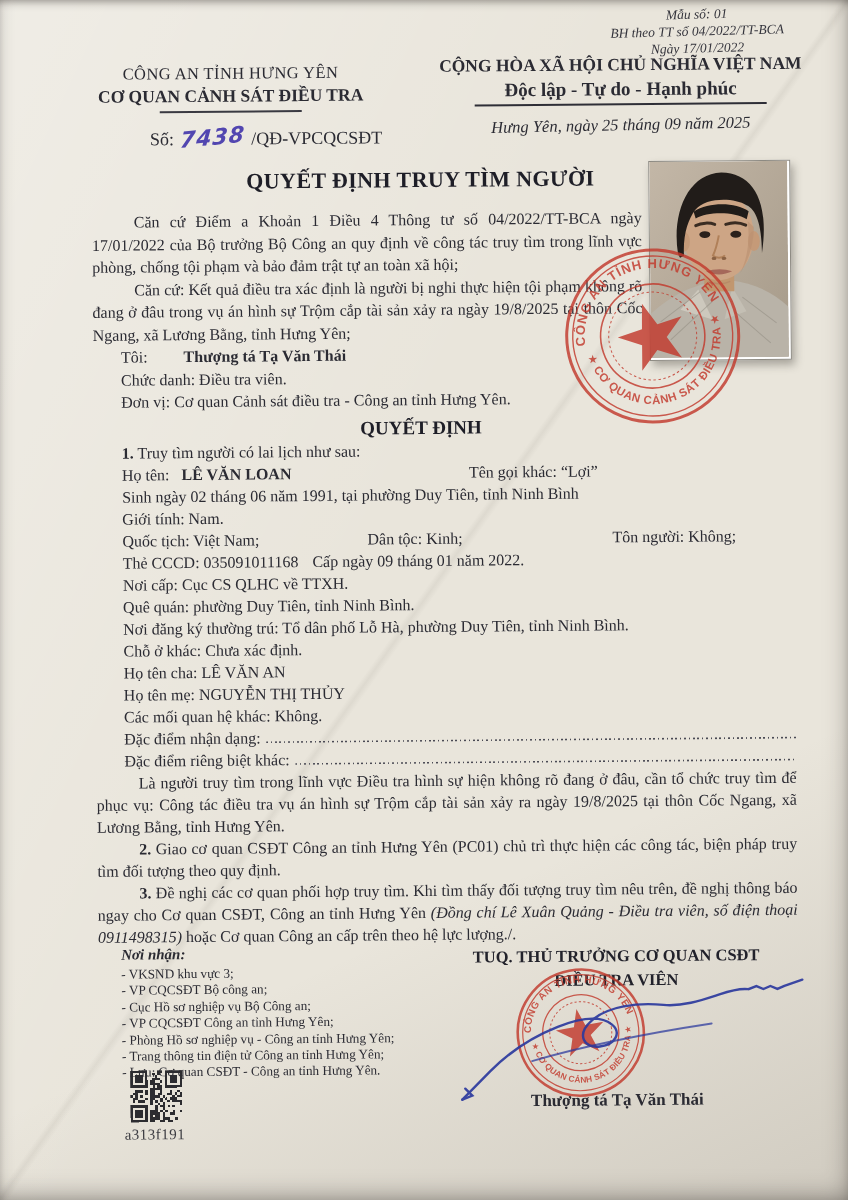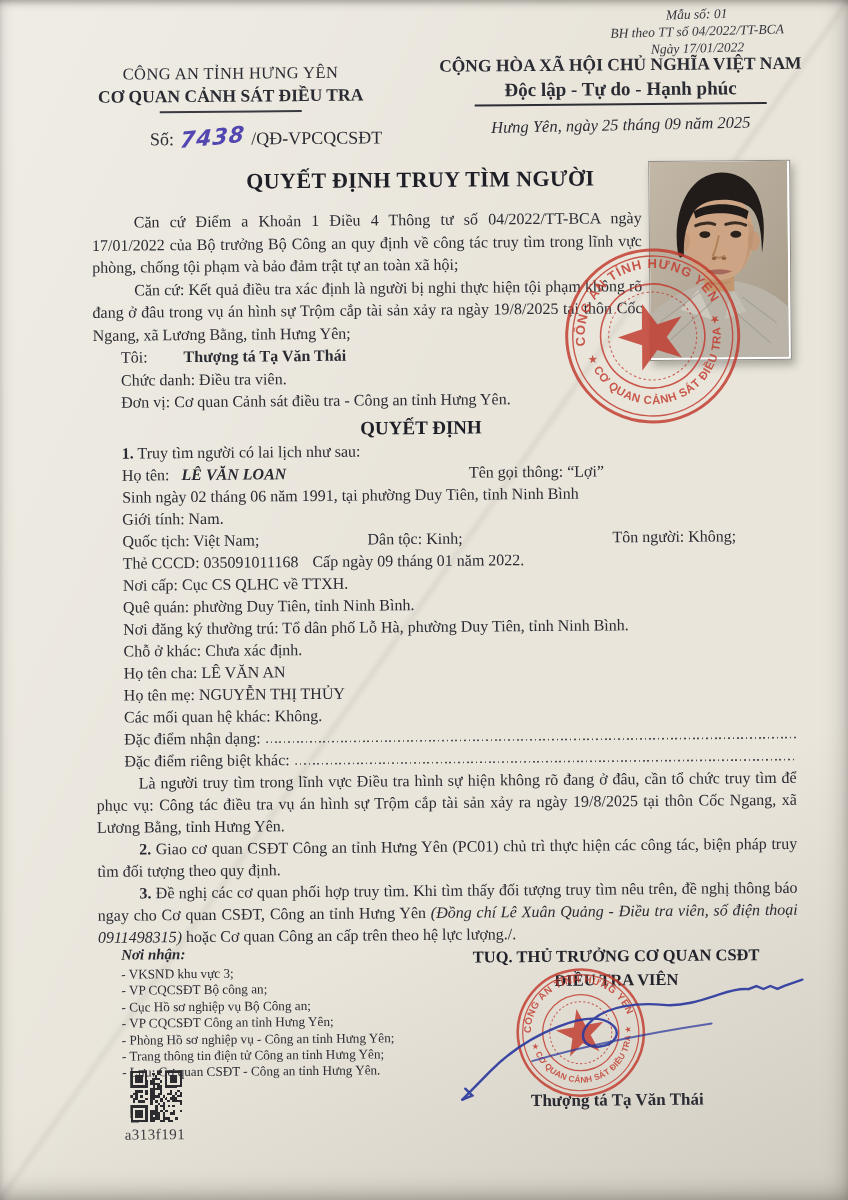--- a/index.html
+++ b/index.html
@@ -179,23 +179,23 @@
 
     <div class="abs decision-title">QUYẾT ĐỊNH</div>
 
     <div class="abs subject">
       <div class="row">
         <span class="b">1.</span>
         <span>Truy tìm người có lai lịch như sau:</span>
       </div>
       <div class="row">
         <span>Họ tên:</span>
-        <span class="b" style="margin-left:8px;font-style:italic;">LÊ VĂN LOAN</span>
+        <span class="b" style="margin-left:8px;">LÊ VĂN LOAN</span>
         <span class="alias">
-          <span>Tên gọi thông:</span>
+          <span>Tên gọi khác:</span>
           <span>“Lợi”</span>
         </span>
       </div>
       <div class="row">Sinh ngày 02 tháng 06 năm 1991, tại phường Duy Tiên, tỉnh Ninh Bình</div>
       <div class="row">Giới tính: Nam.</div>
       <div class="row">
         <span class="col1">Quốc tịch: Việt Nam;</span><span class="col2">Dân tộc: Kinh;</span><span>Tôn người: Không;</span>
       </div>
       <div class="row">
         <span>Thẻ CCCD: 035091011168</span><span class="gap"></span><span>Cấp ngày 09 tháng 01 năm 2022.</span>

